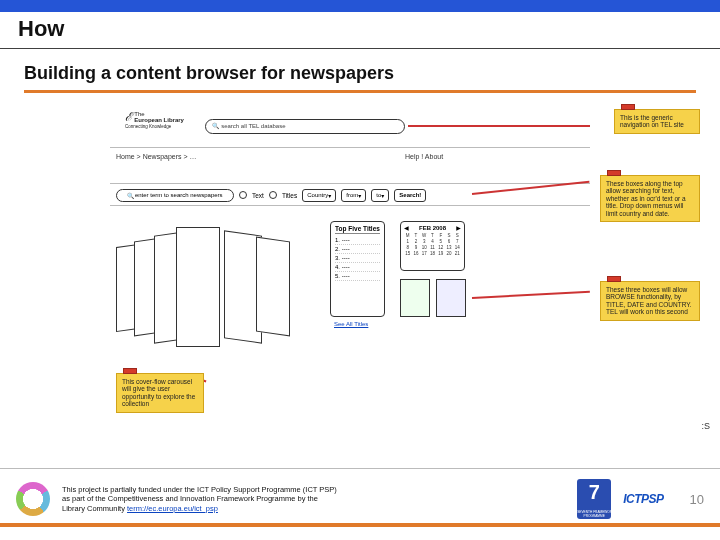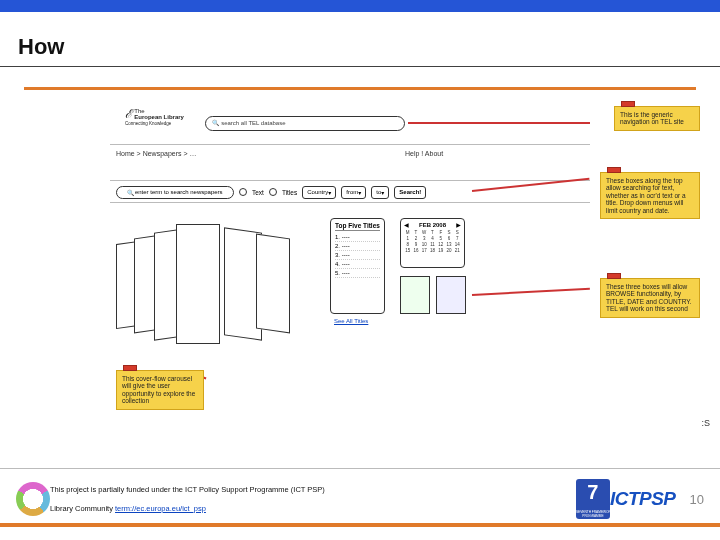--- a/index.html
+++ b/index.html
@@ -1,20 +1,20 @@
 <!DOCTYPE html>
 <html><head>
 <meta charset="utf-8">
 <style>
   * { box-sizing: border-box; margin: 0; padding: 0; }
   body { width: 720px; height: 540px; font-family: Arial, Helvetica, sans-serif; background: #fff; position: relative; overflow: hidden; }
 
   .topbar { height: 12px; background: #2555d6; }
 
-  .title-wrap { padding: 22px 18px 6px 18px; }
+  .title-wrap { padding: 4px 18px 6px 18px; }
   .title { font-size: 22px; font-weight: bold; color: #111; }
   .rule-dark { height: 1px; background: #404040; }
 
   .subtitle-wrap { padding: 14px 24px 4px 24px; }
   .subtitle { font-size: 18px; font-weight: bold; color: #111; }
   .rule-orange { height: 3px; background: #e07a2a; margin-top: 6px; }
 
   .canvas { position: relative; height: 330px; margin: 8px 10px 0 10px; }
 
   
@@ -74,51 +74,52 @@
   .rl1 { left:398px; top:20px; width:182px; }
   .rl2 { left:462px; top:88px; width:118px; transform: rotate(-6deg); transform-origin:left center;}
   .rl3 { left:462px; top:192px; width:118px; transform: rotate(-3deg); transform-origin:left center;}
   .rl4 { left:196px; top:276px; width:20px; height:1.5px; transform:rotate(200deg); transform-origin:left center;}
 
   
   .crop { position:absolute; right:0; top:316px; font-size:9px; color:#333; }
 
   
   .footer { position:absolute; left:0; right:0; bottom:0; height:72px; border-top:1px solid #bbb; background:#fff; }
-  .footer-inner { display:flex; align-items:center; height:54px; padding: 6px 16px 0 16px; }
+  .footer-inner { display:flex; align-items:center; height:54px; padding: 6px 16px 0 16px; gap:12px;}
   .foot-orange { height:4px; background:#e07a2a; }
 
   .europeana { width:34px; height:34px; border-radius:50%; background:
      radial-gradient(circle at 50% 50%, #fff 0 10px, transparent 10px),
      conic-gradient(#d6c 0 60deg,#6bd 60deg 140deg,#da4 140deg 230deg,#8c5 230deg 300deg,#d6c 300deg 360deg);
      position:relative; flex:0 0 auto;}
   .europeana::after{content:""; position:absolute; inset:7px; background:#fff; border-radius:50%;}
 
   .foot-text { font-size: 7.5px; line-height:1.25; color:#111; max-width: 360px; }
   .foot-text a { color:#0b44c1; text-decoration:underline; }
 
   .fp7 { width:34px; height:40px; background:
       linear-gradient(#2a4db0,#2a4db0); border-radius:3px; color:#fff; font-size:4px; text-align:center; position:relative; margin-left:auto;}
   .fp7::before{content:"7"; position:absolute; inset:0; font-size:20px; font-weight:bold; color:#fff; display:flex; align-items:flex-start; justify-content:center; padding-top:2px;}
   .fp7::after{content:"SEVENTH FRAMEWORK\APROGRAMME"; white-space:pre; position:absolute; bottom:1px; left:0; right:0; font-size:3.2px; color:#fff;}
 
-  .ictpsp { font-size:19px; font-weight:bold; font-style:italic; color:#1650c0; letter-spacing:-0.5px; }
+  .ictpsp { font-size:12px; font-weight:bold; font-style:italic; color:#1650c0; letter-spacing:-0.5px; }
   .pagenum { font-size:13px; color:#888; margin-left:14px; }
 </style>
 </head>
 <body>
 
 <div class="topbar"></div>
 
 <div class="title-wrap">
   <div class="title">How</div>
 </div>
 <div class="rule-dark"></div>
 
 <div class="subtitle-wrap">
+  <div class="subtitle">Building a content browser for newspapers</div>
   <div class="rule-orange"></div>
 </div>
 
 <div class="canvas">
 
   <div class="logo">
     <span class="e">ℰ</span>
     <span>The</span><br>
     <b>European Library</b><br>
     <span style="font-size:4.5px">Connecting Knowledge</span>
@@ -236,21 +237,21 @@
   </div>
 
   <div class="crop">:S</div>
 </div>
 
 <div class="footer">
   <div class="footer-inner">
     <div class="europeana"></div>
     <div class="foot-text">
       <span>This project is partially funded under the ICT Policy Support Programme (ICT PSP)</span><br>
-      <br>
+      <span>as part of the Competitiveness and Innovation Framework Programme by the</span><br>
       <span>Library Community</span>
       <a>term://ec.europa.eu/ict_psp</a>
     </div>
     <div class="fp7"></div>
     <div class="ictpsp">ICTPSP</div>
     <div class="pagenum">10</div>
   </div>
   <div class="foot-orange"></div>
 </div>
 

